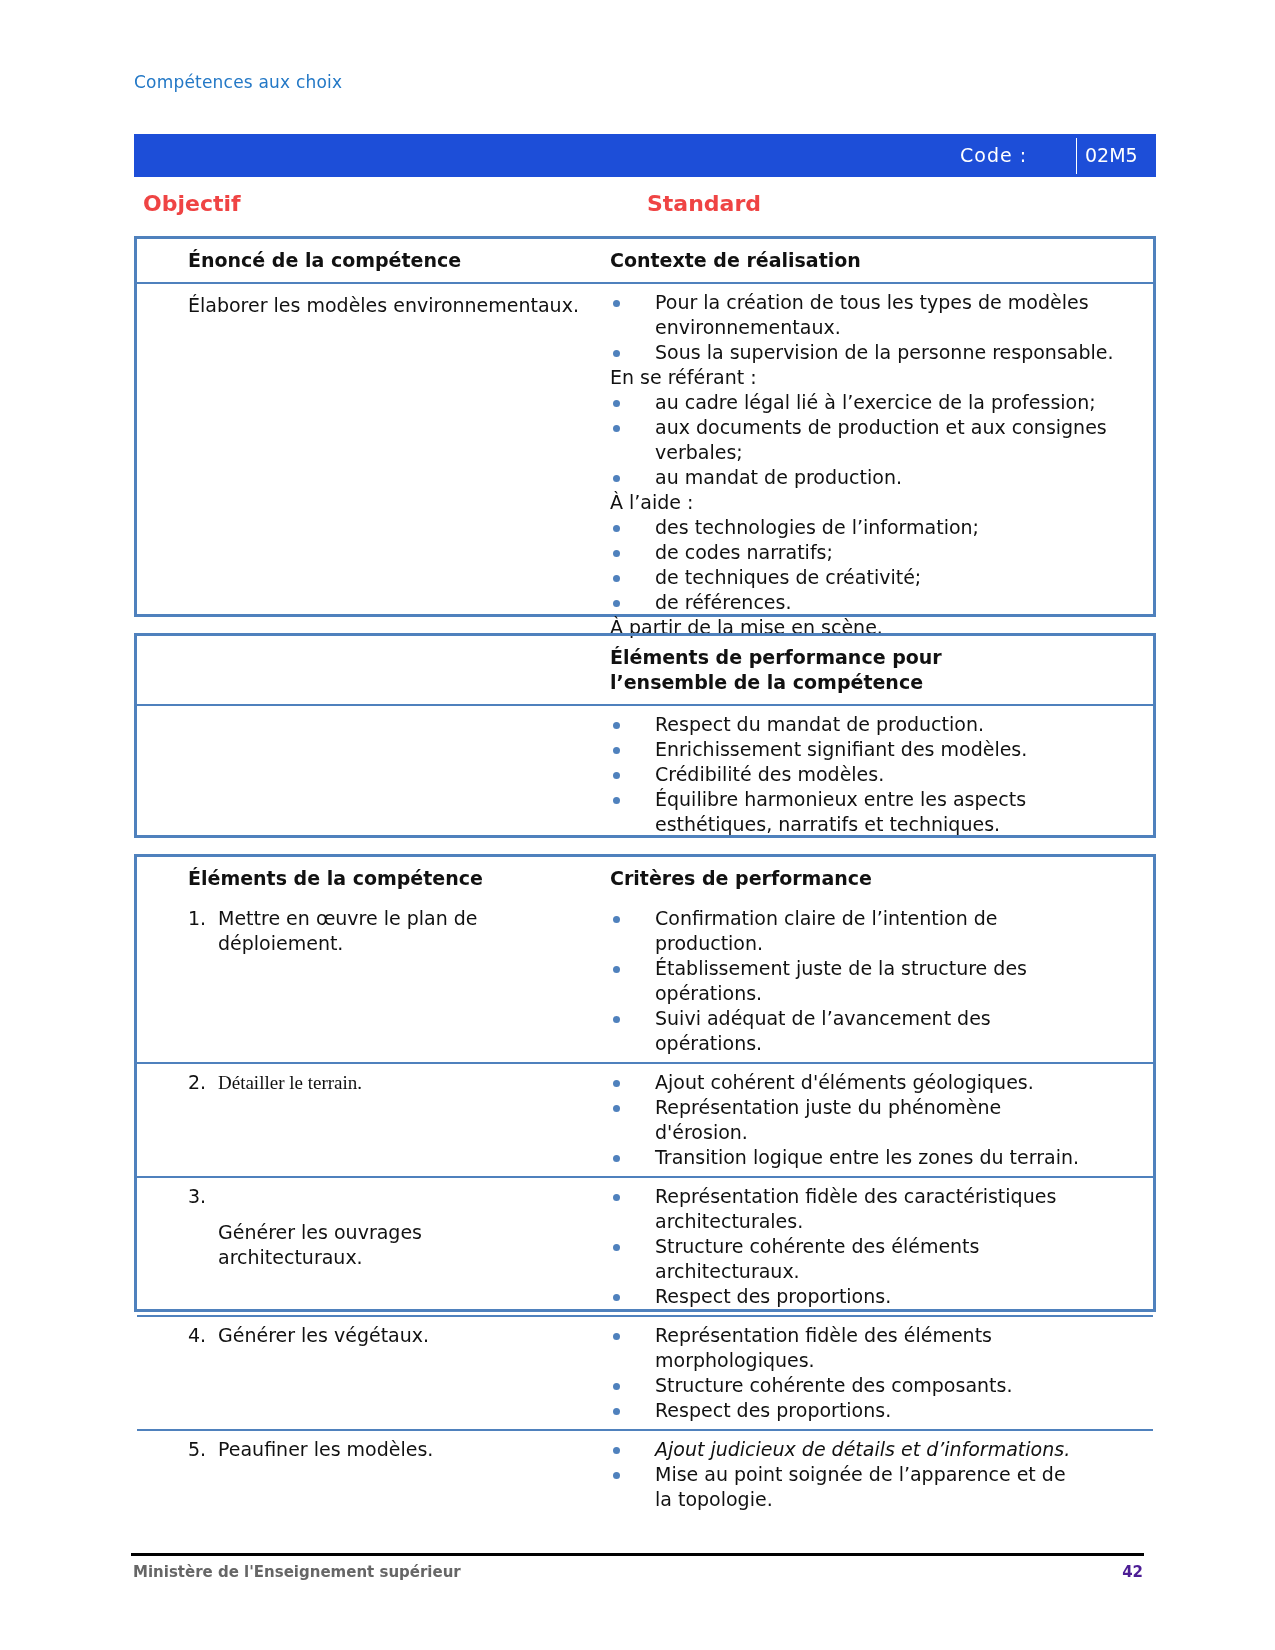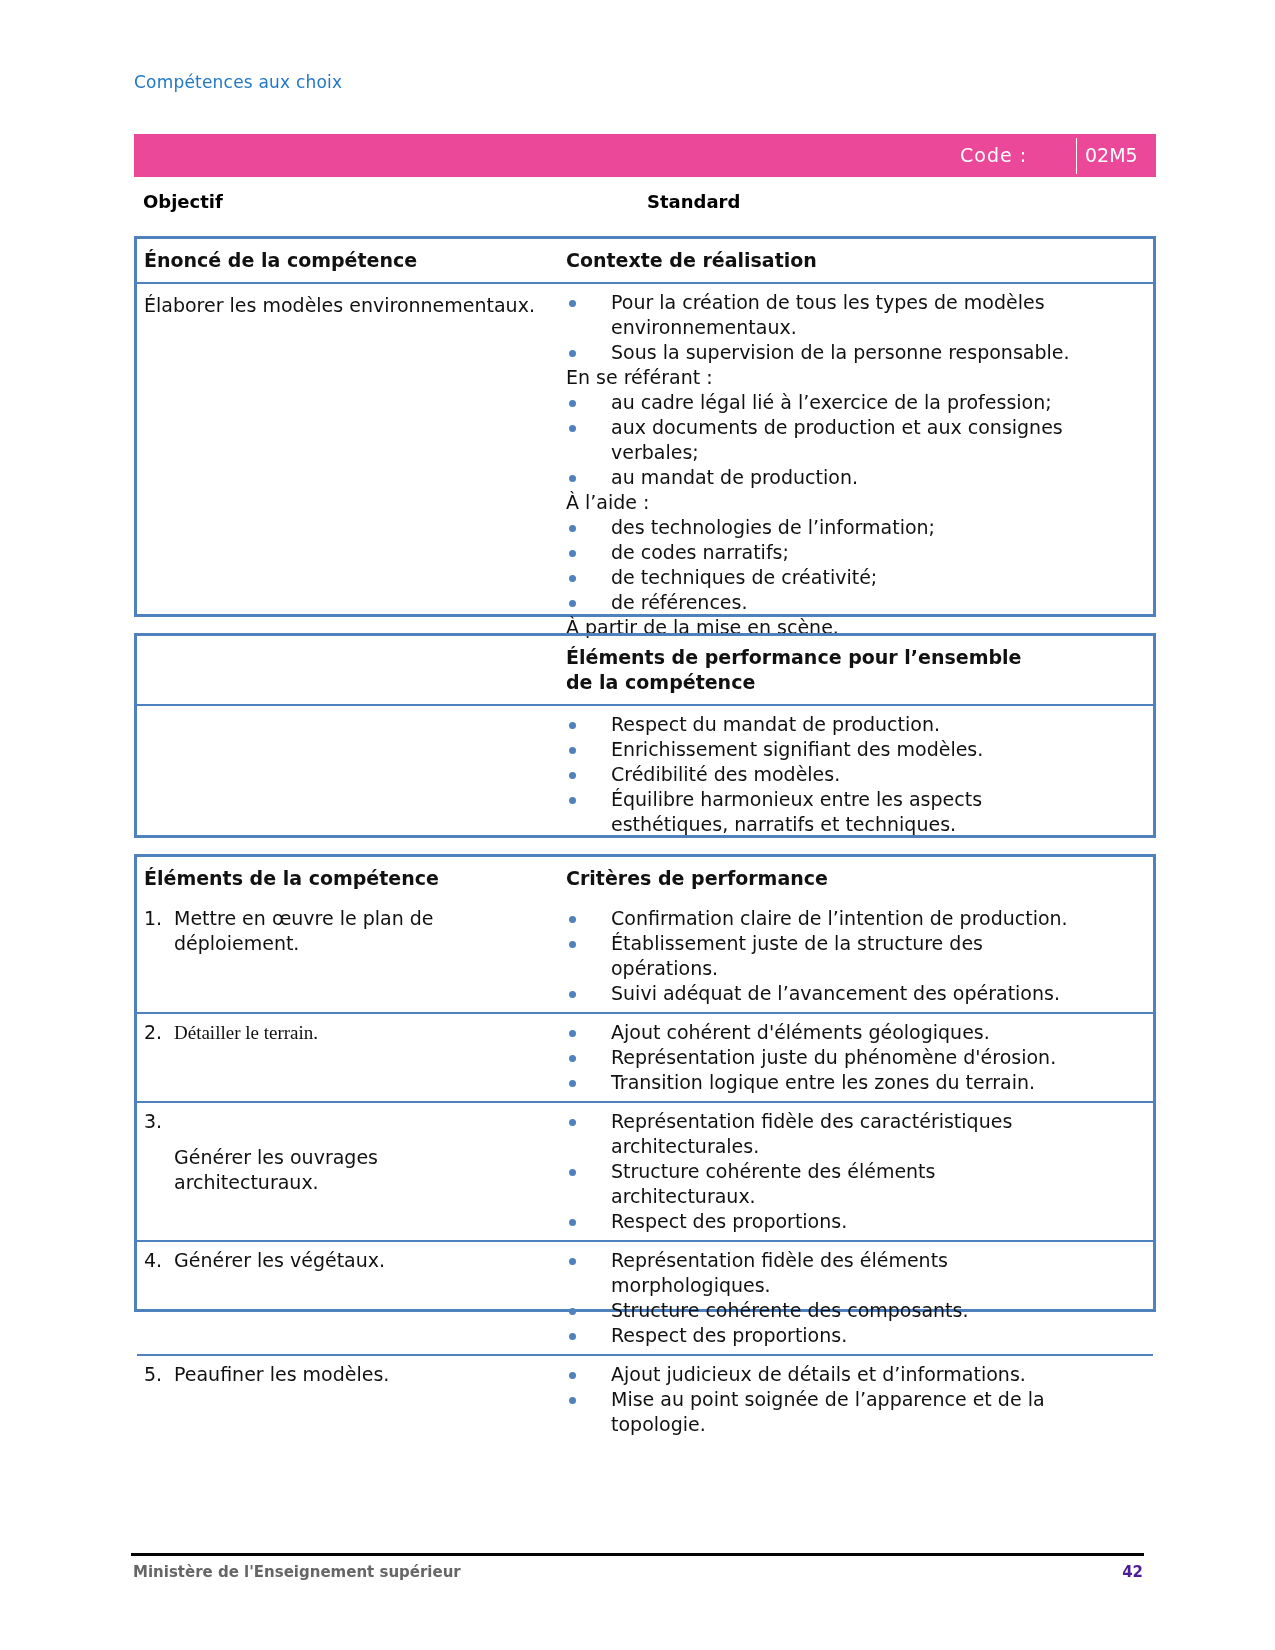--- a/index.html
+++ b/index.html
@@ -7,44 +7,44 @@
     width: 1275px; height: 1650px; position: relative; overflow: hidden;
     font-family: "DejaVu Sans", "Liberation Sans", sans-serif;
     color: #111111;
   }
   .section-label {
     position: absolute; left: 134px; top: 72px;
     font-size: 17px; color: #2378c6; letter-spacing: 0.2px;
   }
   .code-bar {
     position: absolute; left: 134px; top: 134px; width: 1022px; height: 43px;
-    background: #ec4899;
+    background: #1d4ed8;
   }
   .code-bar .code-label {
     position: absolute; right: 105px; top: 10px; color: #ffffff; font-size: 19px;
     letter-spacing: 1px;
   }
   .code-bar .code-sep {
     position: absolute; left: 942px; top: 4px; width: 1px; height: 36px; background: #ffffff;
   }
   .code-bar .code-value {
     position: absolute; left: 951px; top: 10px; color: #ffffff; font-size: 19px; text-align: right;
   }
   .col-heading {
-    position: absolute; top: 191px; font-size: 18px; font-weight: bold; color: #000000;
+    position: absolute; top: 191px; font-size: 22px; font-weight: bold; color: #ef4444;
   }
   .col-heading.obj { left: 143px; }
   .col-heading.std { left: 647px; }
 
   .tbl {
     position: absolute; left: 134px; width: 1022px;
     border: 3px solid #4f81bd; box-sizing: border-box;
     font-size: 19px; line-height: 25px;
   }
-  .tbl .row { display: flex; border-top: 2px solid #4f81bd; }
+  .tbl .row { display: flex; border-top: 2px solid #4f81bd; padding-left: 44px; }
   .tbl .row:first-child { border-top: none; }
   .tbl .left { width: 429px; padding: 6px 8px 6px 7px; box-sizing: border-box; }
   .tbl .right { flex: 1; padding: 6px 8px 6px 0; box-sizing: border-box; }
   .tbl .hdr { font-weight: bold; }
   .tbl .hdr .left, .tbl .hdr .right { padding-top: 9px; padding-bottom: 9px; }
   .bullet { display: flex; }
   .bullet .dot { width: 45px; flex: none; position: relative; }
   .bullet .dot::after {
     content: ""; position: absolute; left: 3px; top: 10px; width: 7px; height: 7px;
     border-radius: 50%; background: #4f81bd;
@@ -255,21 +255,21 @@
       <div class="row">
         <div class="left">
           <div class="num-item">
             <span class="num">5.</span>
             <span class="txt" style="padding-right: 110px;">Peaufiner les modèles.</span>
           </div>
         </div>
         <div class="right">
           <div class="bullet">
             <span class="dot"></span>
-            <span class="txt" style="padding-right: 60px;">Ajout judicieux de détails et d’informations.</span>
+            <span class="txt" style="padding-right: 60px; font-style: italic;">Ajout judicieux de détails et d’informations.</span>
           </div>
           <div class="bullet">
             <span class="dot"></span>
             <span class="txt" style="padding-right: 60px;">Mise au point soignée de l’apparence et de la topologie.</span>
           </div>
         </div>
       </div>
     </div>
 </div>
 

